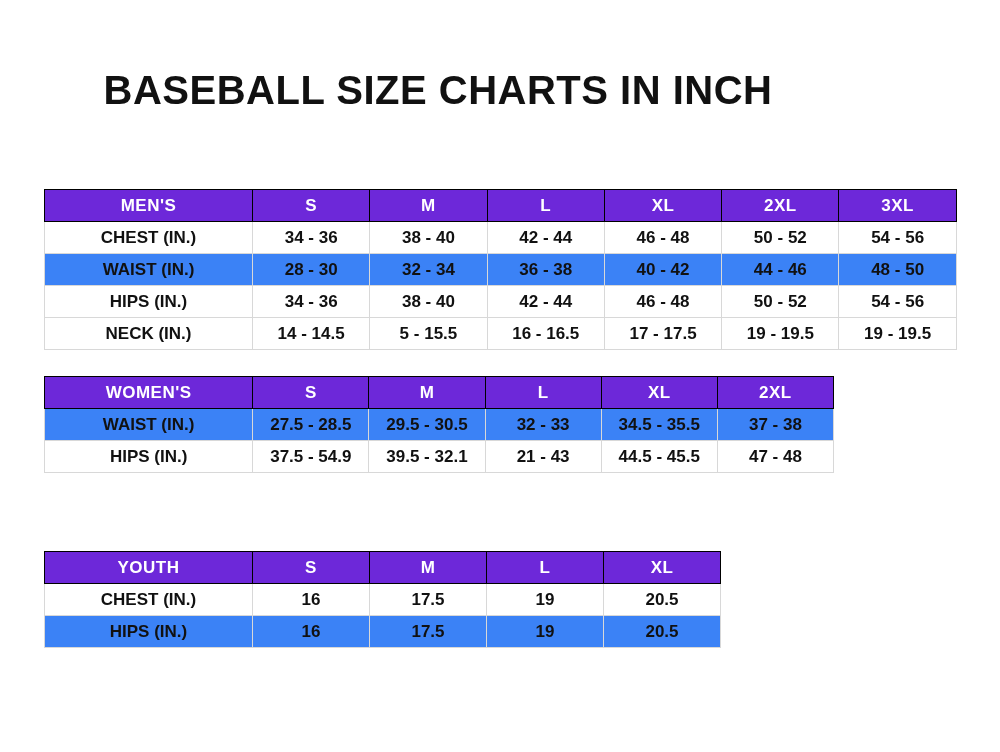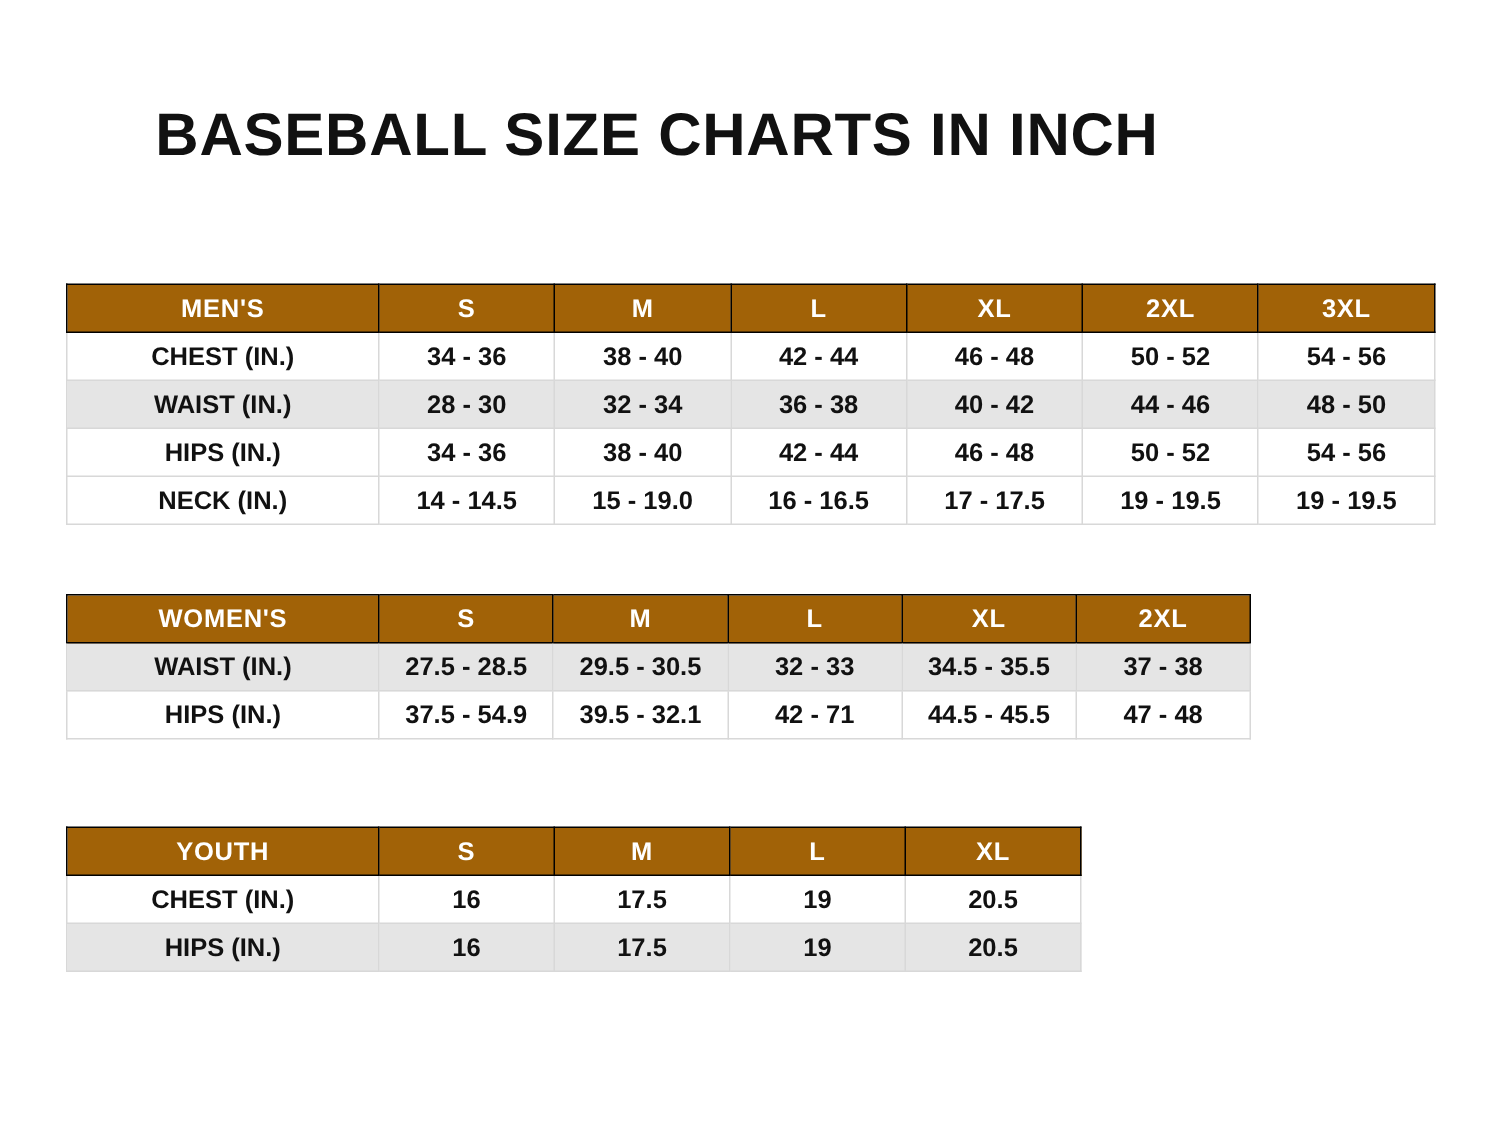--- a/index.html
+++ b/index.html
@@ -45,41 +45,41 @@
     font-weight: bold;
     font-size: 17px;
     padding: 0;
     height: 31px;
     line-height: 31px;
     background: #ffffff;
     color: #111111;
     white-space: nowrap;
   }
   .tbl thead th {
-    background: #a16207;
+    background: #6d28d9;
     color: #ffffff;
     border: 1px solid #000000;
     font-size: 17px;
     letter-spacing: 0.5px;
   }
   .tbl tbody tr.alt td {
-    background: #e5e5e5;
+    background: #3b82f6;
   }
   .rowlabel {
     font-weight: bold;
     font-size: 17px;
   }
 
   
   #men-table { top: 189px; left: 44px; width: 912px; }
   #men-table col.c0 { width: 208px; }
   #men-table col.cx { width: 117.3px; }
 
   
-  #women-table { top: 396px; left: 44px; width: 790px; }
+  #women-table { top: 376px; left: 44px; width: 790px; }
   #women-table col.c0 { width: 208px; }
   #women-table col.cx { width: 116px; }
 
   
   #youth-table { top: 551px; left: 44px; width: 675px; }
   #youth-table col.c0 { width: 208px; }
   #youth-table col.cx { width: 117px; }
 </style>
 </head>
 <body>
@@ -133,21 +133,21 @@
         <td>34 - 36</td>
         <td>38 - 40</td>
         <td>42 - 44</td>
         <td>46 - 48</td>
         <td>50 - 52</td>
         <td>54 - 56</td>
       </tr>
       <tr>
         <td class="rowlabel">NECK (IN.)</td>
         <td>14 - 14.5</td>
-        <td>15 - 19.0</td>
+        <td>5 - 15.5</td>
         <td>16 - 16.5</td>
         <td>17 - 17.5</td>
         <td>19 - 19.5</td>
         <td>19 - 19.5</td>
       </tr>
     </tbody>
   </table>
 
   <table class="tbl" id="women-table">
     <colgroup>
@@ -174,21 +174,21 @@
         <td>27.5 - 28.5</td>
         <td>29.5 - 30.5</td>
         <td>32 - 33</td>
         <td>34.5 - 35.5</td>
         <td>37 - 38</td>
       </tr>
       <tr>
         <td class="rowlabel">HIPS (IN.)</td>
         <td>37.5 - 54.9</td>
         <td>39.5 - 32.1</td>
-        <td>42 - 71</td>
+        <td>21 - 43</td>
         <td>44.5 - 45.5</td>
         <td>47 - 48</td>
       </tr>
     </tbody>
   </table>
 
   <table class="tbl" id="youth-table">
     <colgroup>
       <col class="c0">
         <col class="cx">

